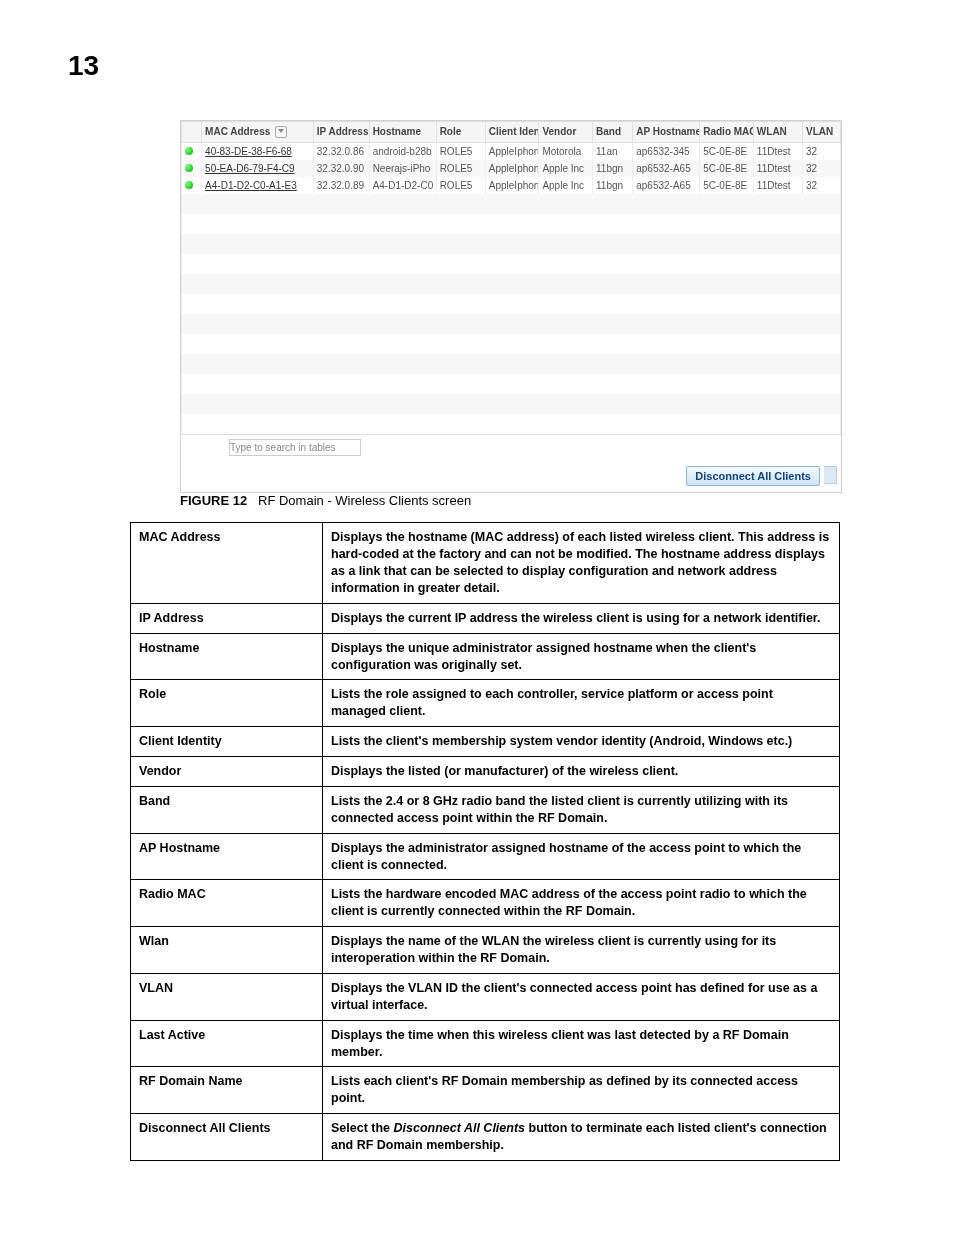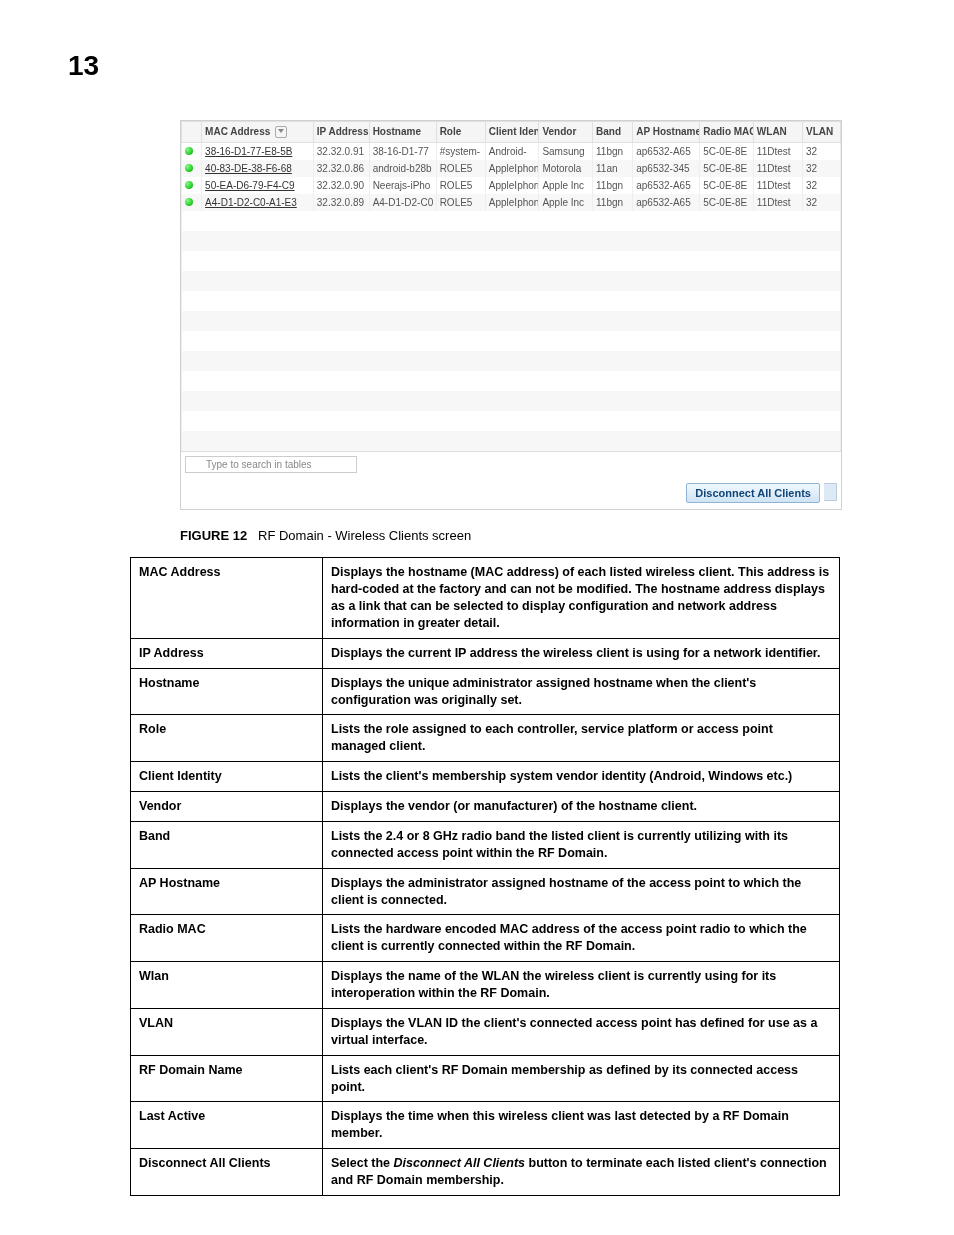--- a/index.html
+++ b/index.html
@@ -10,25 +10,25 @@
 .ss-table{width:100%;border-collapse:collapse;table-layout:fixed;}
 .ss-table th{background:#f5f5f5;border:1px solid #e0e0e0;padding:4px 3px;font-weight:bold;color:#444;text-align:left;font-size:10px;vertical-align:top;white-space:nowrap;overflow:hidden;}
 .ss-table td{border-left:1px solid #eee;border-right:1px solid #eee;padding:3px 3px;white-space:nowrap;overflow:hidden;text-overflow:clip;}
 .ss-table tbody tr:nth-child(even){background:#f7f7f7;}
 .ss-table tbody tr.empty td{height:14px;}
 .status-dot{display:inline-block;width:8px;height:8px;border-radius:50%;background:radial-gradient(circle at 30% 30%,#7fff7f,#0a0);}
 .mac-link{color:#333;text-decoration:underline;}
 .sort-icon{display:inline-block;width:10px;height:10px;border:1px solid #aaa;border-radius:2px;position:relative;vertical-align:middle;margin-left:2px;}
 .sort-icon::after{content:"";position:absolute;left:2px;top:2px;width:0;height:0;border-left:3px solid transparent;border-right:3px solid transparent;border-top:4px solid #888;}
 .search-bar{border-top:1px solid #ddd;padding:4px;}
-.search-input{width:130px;font-size:10px;color:#888;border:1px solid #ccc;padding:2px 20px;background:#fff;}
+.search-input{width:130px;font-size:10px;color:#888;border:1px solid #ccc;padding:2px 0;background:#fff;margin-left:44px;}
 .footer-bar{text-align:right;padding:6px 4px;}
 .disconnect-btn{display:inline-block;background:linear-gradient(#f0f8ff,#cfe4f5);border:1px solid #8fb4d6;color:#114477;font-weight:bold;font-size:11px;padding:3px 8px;border-radius:2px;}
 .side-sq{display:inline-block;width:12px;height:16px;background:#dde9f4;border:1px solid #bcd;border-left:none;vertical-align:top;margin-left:4px;}
-.figure-caption{margin-top:18px;font-size:13px;}
+.figure-caption{font-size:13px;}
 .figure-caption .fl{font-weight:bold;font-family:Arial,sans-serif;}
 .body-text{margin-top:22px;font-size:13px;line-height:1.4;}
 .def-table{width:710px;border-collapse:collapse;margin-top:14px;font-size:12.5px;margin-left:-50px;}
 .def-table td{border:1px solid #000;padding:6px 8px;vertical-align:top;line-height:1.35;font-weight:bold;}
 .def-table td.term{width:175px;font-weight:normal;}
 .def-table td.term .tb{font-weight:bold;}
 .def-table td.term{font-family:Arial,sans-serif;}
 .def-table .term{white-space:nowrap;}
 .italic{font-style:italic;}
 </style>
@@ -68,34 +68,20 @@
             <th>Band</th>
             <th>AP Hostname</th>
             <th>Radio MAC</th>
             <th>WLAN</th>
             <th>VLAN</th>
           </tr>
         </thead>
         <tbody id="ss-body">
             <tr>
               <td><span class="status-dot"></span></td>
-              <td><span class="mac-link">38-16-D1-77-E8-5B</span></td>
-              <td>32.32.0.91</td>
-              <td>38-16-D1-77</td>
-              <td>#system-</td>
-              <td>Android-</td>
-              <td>Samsung</td>
-              <td>11bgn</td>
-              <td>ap6532-A65</td>
-              <td>5C-0E-8E</td>
-              <td>11Dtest</td>
-              <td>32</td>
-            </tr>
-            <tr>
-              <td><span class="status-dot"></span></td>
               <td><span class="mac-link">40-83-DE-38-F6-68</span></td>
               <td>32.32.0.86</td>
               <td>android-b28b</td>
               <td>ROLE5</td>
               <td>AppleIphone</td>
               <td>Motorola</td>
               <td>11an</td>
               <td>ap6532-345</td>
               <td>5C-0E-8E</td>
               <td>11Dtest</td>
@@ -197,21 +183,21 @@
           <tr>
             <td class="term"><span class="tb">Role</span></td>
             <td>Lists the role assigned to each controller, service platform or access point managed client.</td>
           </tr>
           <tr>
             <td class="term"><span class="tb">Client Identity</span></td>
             <td>Lists the client's membership system vendor identity (Android, Windows etc.)</td>
           </tr>
           <tr>
             <td class="term"><span class="tb">Vendor</span></td>
-            <td>Displays the vendor (or manufacturer) of the hostname client.</td>
+            <td>Displays the listed (or manufacturer) of the wireless client.</td>
           </tr>
           <tr>
             <td class="term"><span class="tb">Band</span></td>
             <td>Lists the 2.4 or 8 GHz radio band the listed client is currently utilizing with its connected access point within the RF Domain.</td>
           </tr>
           <tr>
             <td class="term"><span class="tb">AP Hostname</span></td>
             <td>Displays the administrator assigned hostname of the access point to which the client is connected.</td>
           </tr>
           <tr>
@@ -220,28 +206,28 @@
           </tr>
           <tr>
             <td class="term"><span class="tb">Wlan</span></td>
             <td>Displays the name of the WLAN the wireless client is currently using for its interoperation within the RF Domain.</td>
           </tr>
           <tr>
             <td class="term"><span class="tb">VLAN</span></td>
             <td>Displays the VLAN ID the client's connected access point has defined for use as a virtual interface.</td>
           </tr>
           <tr>
+            <td class="term"><span class="tb">Last Active</span></td>
+            <td>Displays the time when this wireless client was last detected by a RF Domain member.</td>
+          </tr>
+          <tr>
             <td class="term"><span class="tb">RF Domain Name</span></td>
             <td>Lists each client's RF Domain membership as defined by its connected access point.</td>
           </tr>
           <tr>
-            <td class="term"><span class="tb">Last Active</span></td>
-            <td>Displays the time when this wireless client was last detected by a RF Domain member.</td>
-          </tr>
-          <tr>
             <td class="term"><span class="tb">Disconnect All Clients</span></td>
             <td>Select the <span class="italic">Disconnect All Clients</span> button to terminate each listed client's connection and RF Domain membership.</td>
           </tr>
         </tbody>
     </table>
 
   </div>
 </div>
 
 </body></html>

